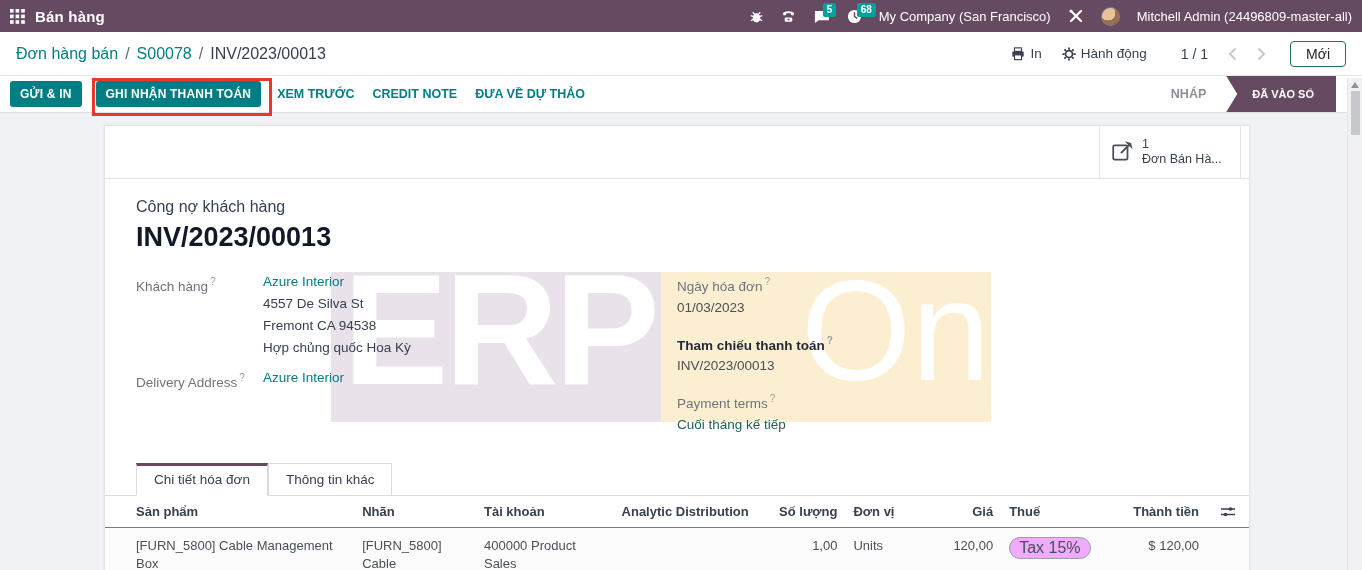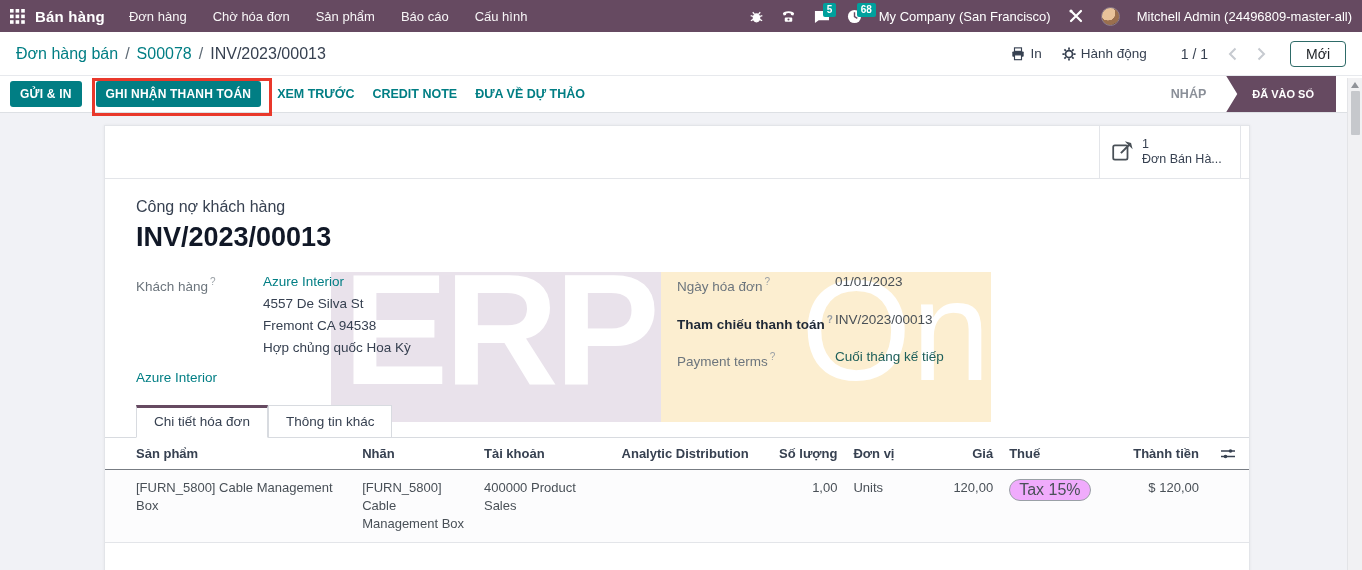--- a/index.html
+++ b/index.html
@@ -111,21 +111,21 @@
   .fields { display:flex; font-size:13.5px; }
   .fcol { width:542px; }
   .frow { display:flex; line-height:22px; }
   .flabel { width:127px; flex:none; color:#6c757d; }
   .fcol.right .flabel { width:158px; }
   .flabel.bold { color:#1f2937; font-weight:700; }
   .q { font-size:10px; color:#9aa0a6; vertical-align:super; margin-left:2px; }
   .link { color:#017E84; cursor:pointer; }
   .addr { color:#374151; }
   .frow.delivery { margin-top:8px; }
-  .fcol.right .frow { line-height:21px; margin-bottom:12px; }
+  .fcol.right .frow { line-height:21px; margin-bottom:12px;flex-direction:column; }
   .val { color:#495057; }
   .val.terms { color:#1d5f5a; }
   .journal-row .val.j { width:170px; }
   .conj { color:#495057; margin-right:14px; }
 
   
   .tabs { display:flex; margin-top:16px; padding-left:31px; border-bottom:1px solid #d8dbe0; position:relative; z-index:1; }
   .tab {
     font-size:13.5px; color:#374151; padding:8px 17px; background:#fff;
     border:1px solid #d8dbe0; border-bottom:none; cursor:pointer; margin-bottom:-1px;
@@ -167,27 +167,20 @@
             <rect x="0" y="5.6" width="3.6" height="3.6"></rect>
             <rect x="5.6" y="5.6" width="3.6" height="3.6"></rect>
             <rect x="11.2" y="5.6" width="3.6" height="3.6"></rect>
             <rect x="0" y="11.2" width="3.6" height="3.6"></rect>
             <rect x="5.6" y="11.2" width="3.6" height="3.6"></rect>
             <rect x="11.2" y="11.2" width="3.6" height="3.6"></rect>
           </g>
         </svg>
     </span>
     <span class="app-name">Bán hàng</span>
-    <nav class="menus">
-      <span class="menu">Đơn hàng</span>
-      <span class="menu">Chờ hóa đơn</span>
-      <span class="menu">Sản phẩm</span>
-      <span class="menu">Báo cáo</span>
-      <span class="menu">Cấu hình</span>
-    </nav>
   </div>
   <div class="nav-right">
     <span class="nav-ico">
       <svg width="15" height="15" viewBox="0 0 16 16" stroke="#fff" fill="none" stroke-width="1.4">
           <ellipse cx="8" cy="9.5" rx="3.4" ry="4.2" fill="#fff"></ellipse>
           <path d="M5.8 5.5 4 3.5 M10.2 5.5 12 3.5 M4.6 8 1.8 7 M4.6 11 2 12.5 M11.4 8 14.2 7 M11.4 11 14 12.5"></path>
         </svg>
     </span>
     <span class="nav-ico">
       <svg width="15" height="15" viewBox="0 0 16 16" fill="#fff">
@@ -309,28 +302,29 @@
           <div class="frow">
             <span class="flabel"><span>Khách hàng</span><span class="q">?</span></span>
             <span class="fval">
               <div class="link">Azure Interior</div>
               <div class="addr">4557 De Silva St</div>
               <div class="addr">Fremont CA 94538</div>
               <div class="addr">Hợp chủng quốc Hoa Kỳ</div>
             </span>
           </div>
           <div class="frow delivery">
+            <span class="flabel"><span>Delivery Address</span><span class="q">?</span></span>
             <span class="link">Azure Interior</span>
           </div>
         </div>
 
         <div class="fcol right">
           <div class="frow">
             <span class="flabel"><span>Ngày hóa đơn</span><span class="q">?</span></span>
-            <span class="val">01/01/2023</span>
+            <span class="val">01/03/2023</span>
           </div>
           <div class="frow">
             <span class="flabel bold"><span>Tham chiếu thanh toán</span><span class="q">?</span></span>
             <span class="val">INV/2023/00013</span>
           </div>
           <div class="frow">
             <span class="flabel"><span>Payment terms</span><span class="q">?</span></span>
             <span class="val terms">Cuối tháng kế tiếp</span>
           </div>
         </div>

